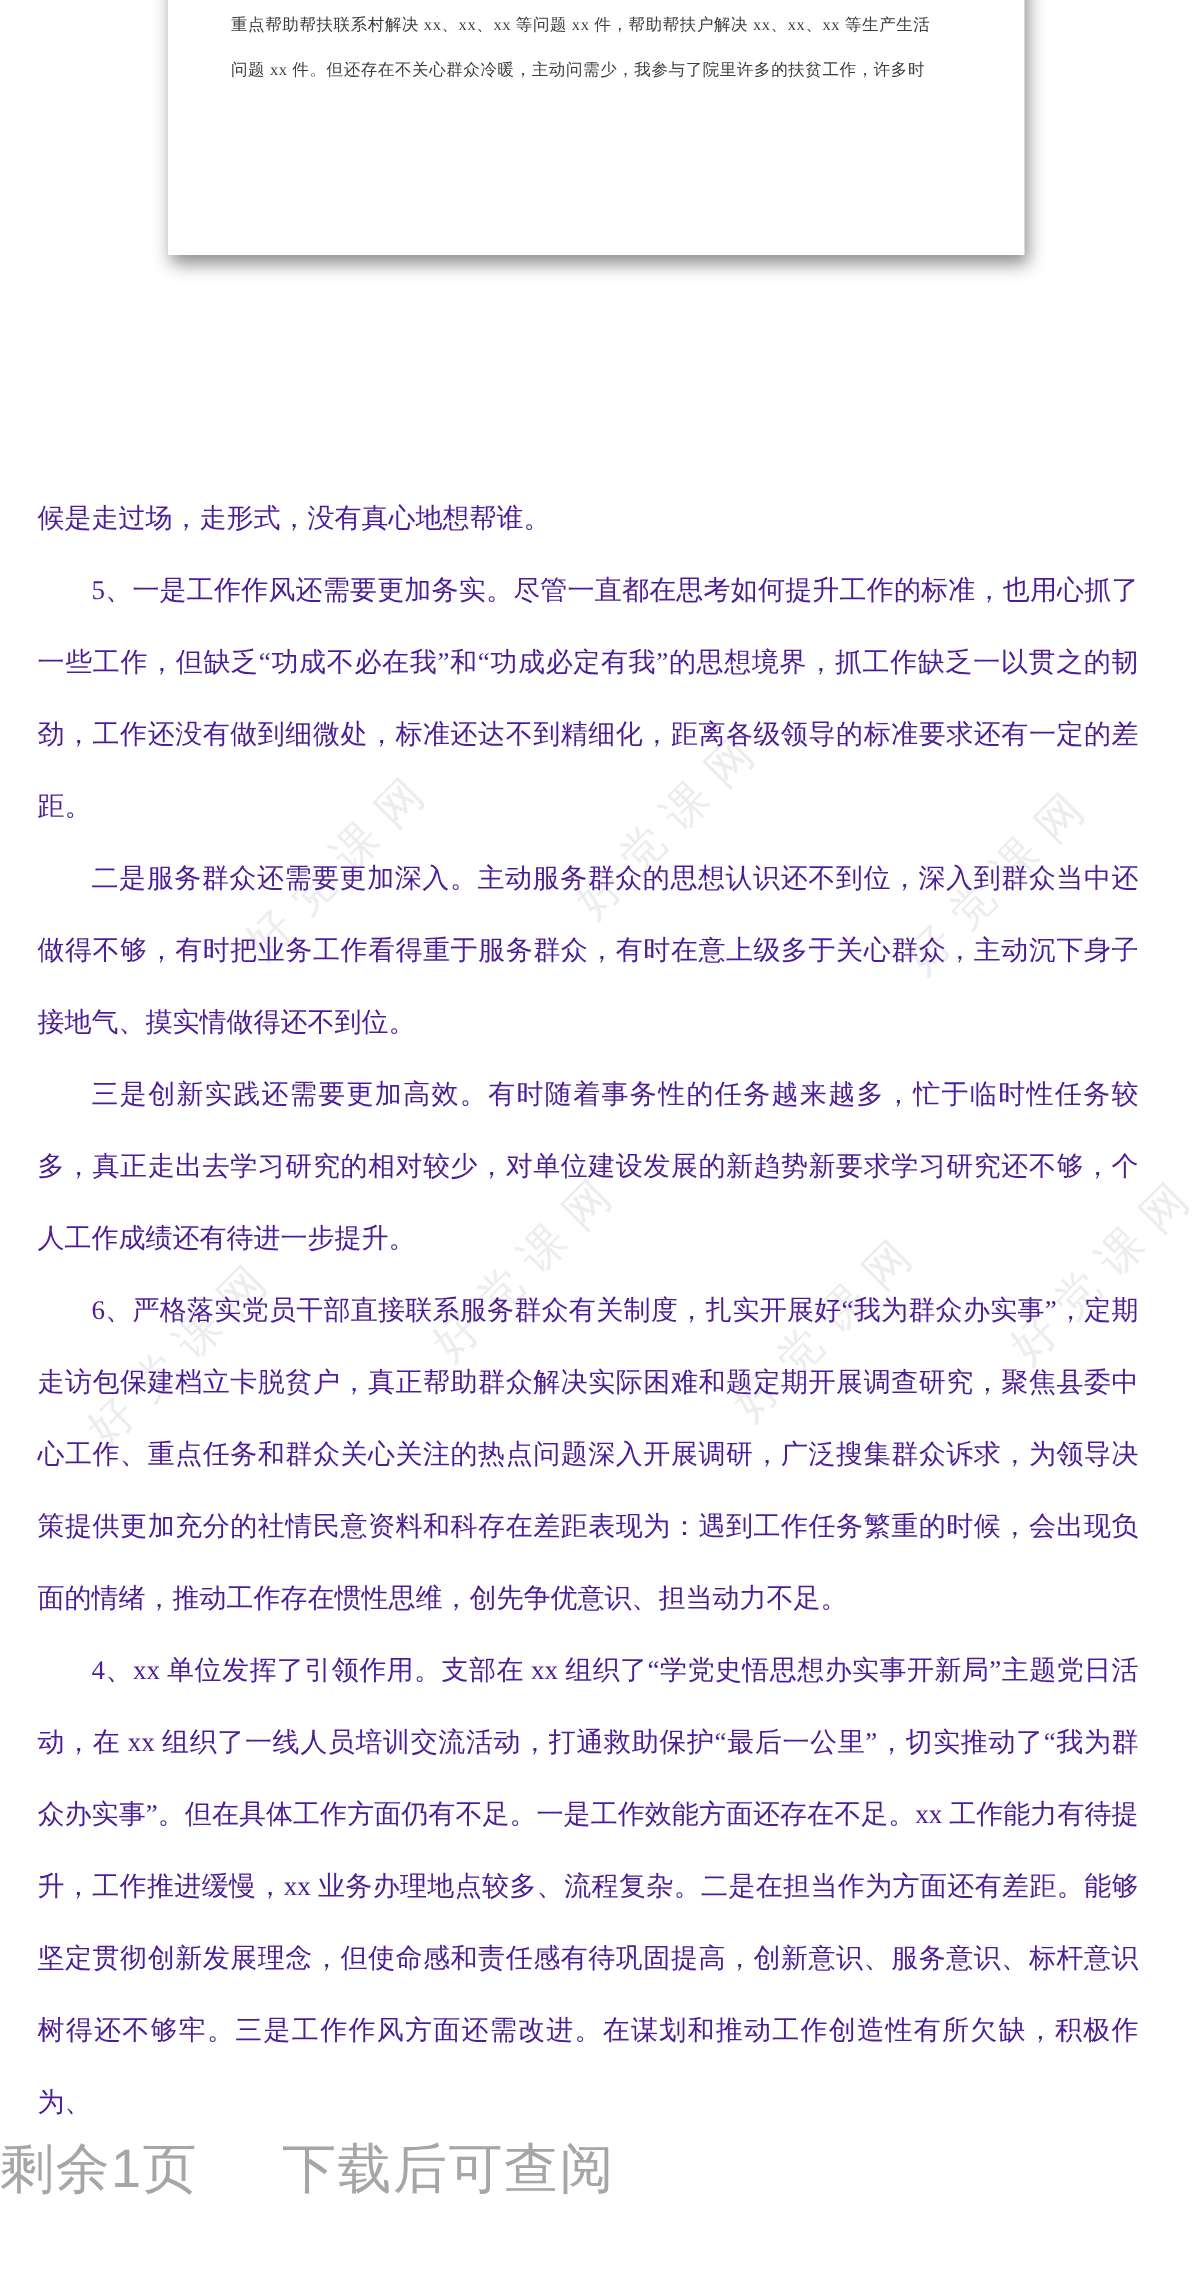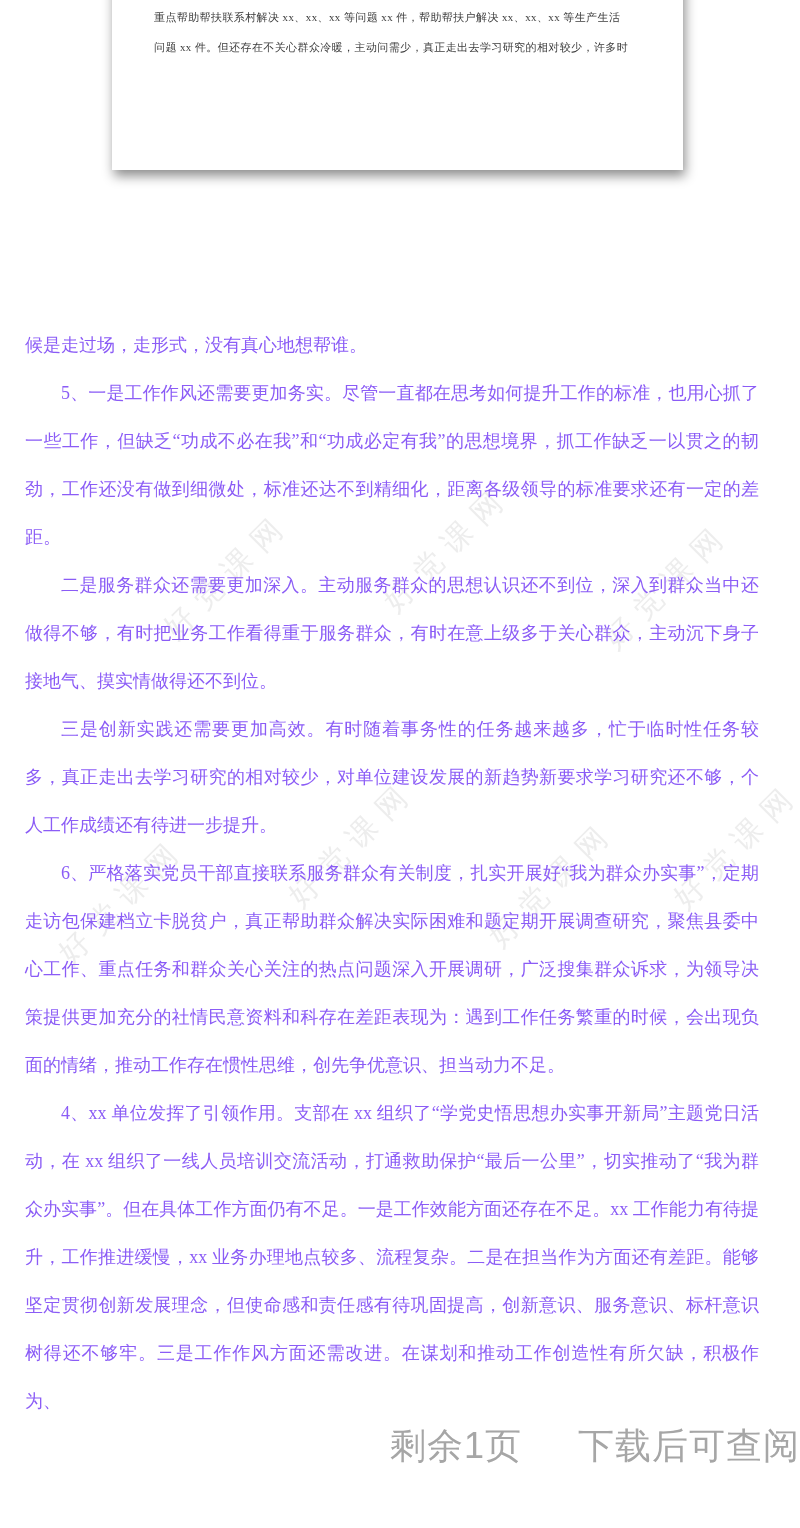--- a/index.html
+++ b/index.html
@@ -55,33 +55,33 @@
   .wm:nth-of-type(7) { left: 655px; top: 825px; }
 
   
   .body-text {
     position: absolute;
     left: 25px;
     right: 41px;
     top: 321px;
     font-size: 18px;
     line-height: 48px;
-    color: #8b5cf6;
+    color: #4c1d95;
     text-align: justify;
   }
   .body-text p { margin: 0; text-indent: 2em; }
   .body-text p.no-indent { text-indent: 0; }
 
   
   .footer-banner {
     position: absolute;
     left: 0;
     right: 0;
     top: 1422px;
-    text-align: right;
+    text-align: left;
     font-family: "Liberation Sans", "DejaVu Sans", sans-serif;
     font-size: 36px;
     line-height: 48px;
     color: #a6a6a6;
     letter-spacing: 1px;
   }
   .footer-banner .download-hint { margin-left: 45px; }
 </style>
 </head>
 <body>
@@ -92,21 +92,21 @@
   <span class="wm">好党课网</span>
   <span class="wm">好党课网</span>
   <span class="wm">好党课网</span>
   <span class="wm">好党课网</span>
   <span class="wm">好党课网</span>
   <span class="wm">好党课网</span>
 
   <div class="preview-card">
     <div class="preview-text">
       <div class="pline">重点帮助帮扶联系村解决 xx、xx、xx 等问题 xx 件，帮助帮扶户解决 xx、xx、xx 等生产生活</div>
-      <div class="pline">问题 xx 件。但还存在不关心群众冷暖，主动问需少，真正走出去学习研究的相对较少，许多时</div>
+      <div class="pline">问题 xx 件。但还存在不关心群众冷暖，主动问需少，我参与了院里许多的扶贫工作，许多时</div>
     </div>
   </div>
 
   <div class="body-text">
     <p class="no-indent">候是走过场，走形式，没有真心地想帮谁。</p>
     <p>5、一是工作作风还需要更加务实。尽管一直都在思考如何提升工作的标准，也用心抓了一些工作，但缺乏“功成不必在我”和“功成必定有我”的思想境界，抓工作缺乏一以贯之的韧劲，工作还没有做到细微处，标准还达不到精细化，距离各级领导的标准要求还有一定的差距。</p>
     <p>二是服务群众还需要更加深入。主动服务群众的思想认识还不到位，深入到群众当中还做得不够，有时把业务工作看得重于服务群众，有时在意上级多于关心群众，主动沉下身子接地气、摸实情做得还不到位。</p>
     <p>三是创新实践还需要更加高效。有时随着事务性的任务越来越多，忙于临时性任务较多，真正走出去学习研究的相对较少，对单位建设发展的新趋势新要求学习研究还不够，个人工作成绩还有待进一步提升。</p>
     <p>6、严格落实党员干部直接联系服务群众有关制度，扎实开展好“我为群众办实事”，定期走访包保建档立卡脱贫户，真正帮助群众解决实际困难和题定期开展调查研究，聚焦县委中心工作、重点任务和群众关心关注的热点问题深入开展调研，广泛搜集群众诉求，为领导决策提供更加充分的社情民意资料和科存在差距表现为：遇到工作任务繁重的时候，会出现负面的情绪，推动工作存在惯性思维，创先争优意识、担当动力不足。</p>
     <p>4、xx 单位发挥了引领作用。支部在 xx 组织了“学党史悟思想办实事开新局”主题党日活动，在 xx 组织了一线人员培训交流活动，打通救助保护“最后一公里”，切实推动了“我为群众办实事”。但在具体工作方面仍有不足。一是工作效能方面还存在不足。xx 工作能力有待提升，工作推进缓慢，xx 业务办理地点较多、流程复杂。二是在担当作为方面还有差距。能够坚定贯彻创新发展理念，但使命感和责任感有待巩固提高，创新意识、服务意识、标杆意识树得还不够牢。三是工作作风方面还需改进。在谋划和推动工作创造性有所欠缺，积极作为、</p>

